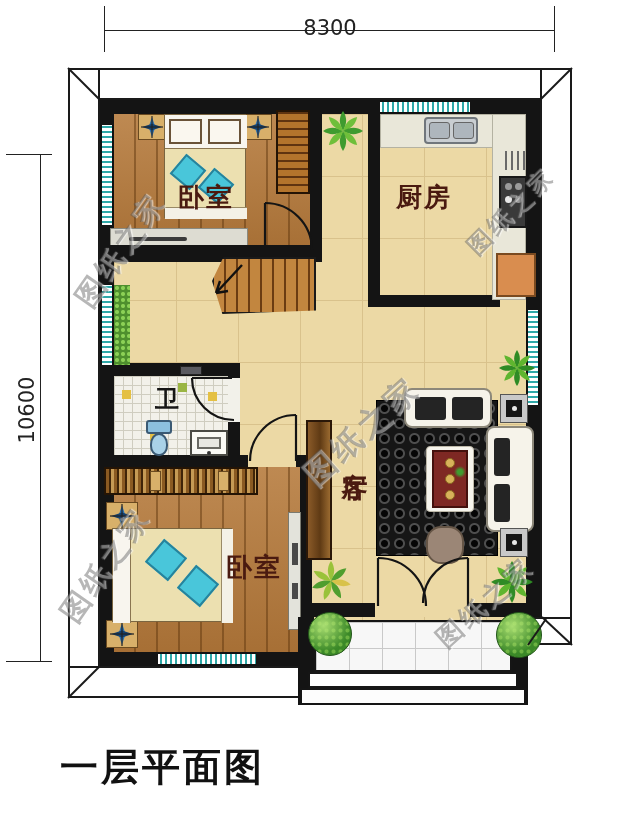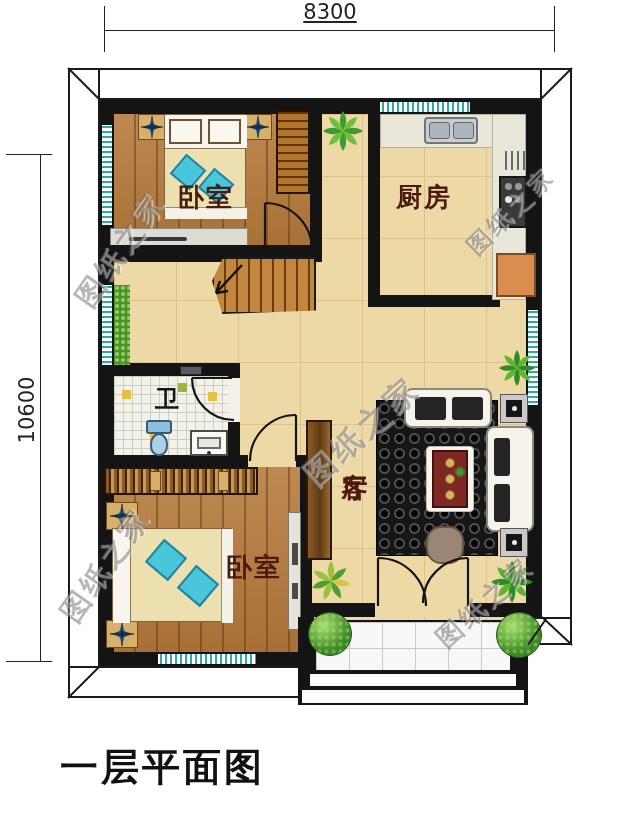--- a/index.html
+++ b/index.html
@@ -35,21 +35,21 @@
   svg.overlay{position:absolute;left:0;top:0;pointer-events:none;}
 </style>
 </head>
 <body>
 
 <div id="canvas">
 
   <div class="dimline" style="left:104px;top:6px;width:1px;height:46px;"></div>
   <div class="dimline" style="left:554px;top:6px;width:1px;height:46px;"></div>
   <div class="dimline" style="left:104px;top:30px;width:451px;height:1px;"></div>
-  <div class="dim-text" style="left:290px;top:0;width:80px;text-align:center;text-decoration:underline;">8300</div>
+  <div class="dim-text" style="left:290px;top:16px;width:80px;text-align:center;">8300</div>
 
   <div class="dimline" style="left:6px;top:154px;width:46px;height:1px;"></div>
   <div class="dimline" style="left:6px;top:661px;width:46px;height:1px;"></div>
   <div class="dimline" style="left:40px;top:154px;width:1px;height:508px;"></div>
   <div class="dim-text" style="left:-18px;top:398px;width:90px;text-align:center;transform:rotate(-90deg);">10600</div>
 
   <div class="eave" style="left:68px;top:68px;width:504px;height:32px;"></div>
   <div class="eave" style="left:68px;top:68px;width:32px;height:630px;"></div>
   <div class="eave" style="left:540px;top:68px;width:32px;height:577px;"></div>
   <div class="eave" style="left:68px;top:666px;width:244px;height:32px;"></div>

